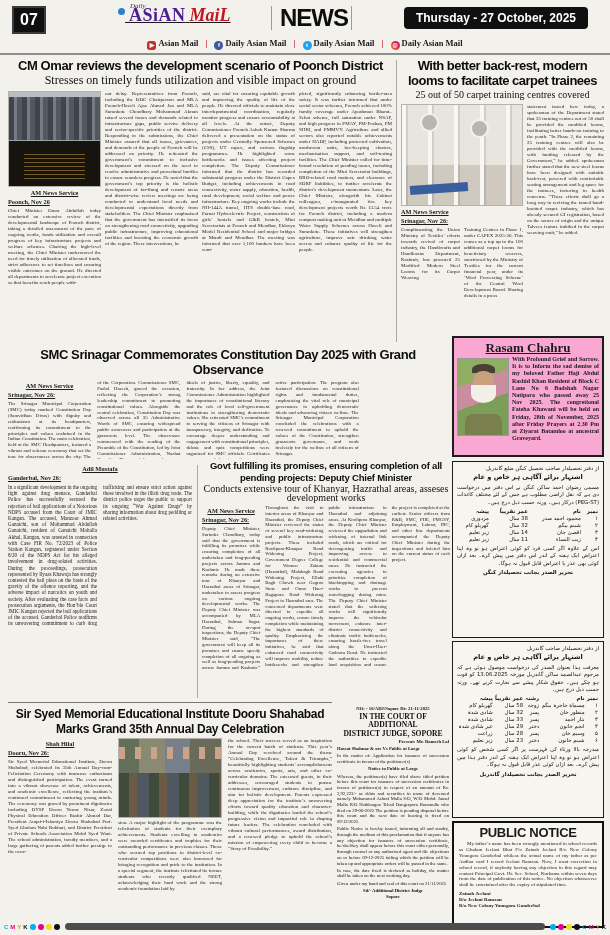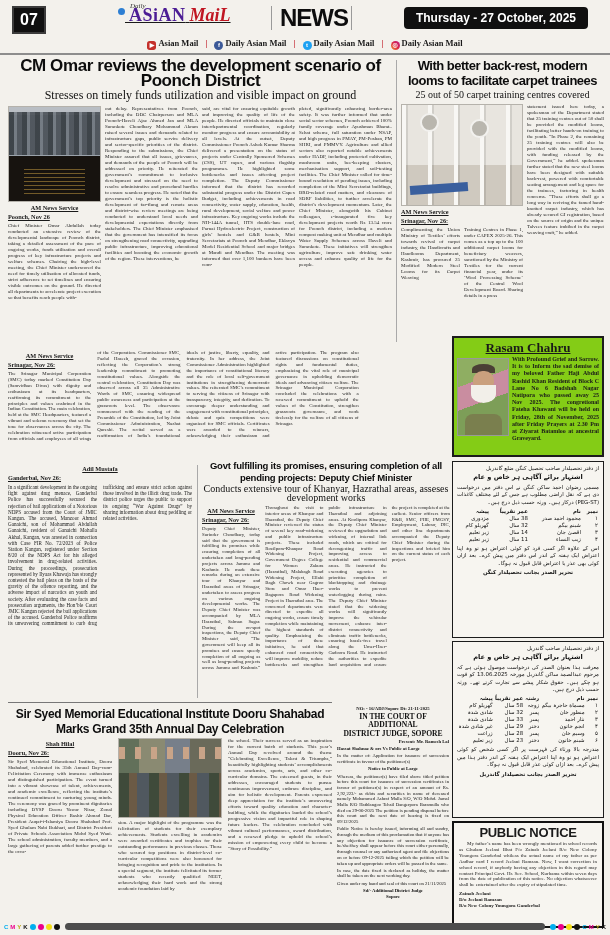--- a/index.html
+++ b/index.html
@@ -27,21 +27,21 @@
   .rule1{position:absolute;top:53px;left:0;width:610px;height:2px;background:#8d8d8d;}
   
   .hl{font-family:"Liberation Sans",sans-serif;font-weight:800;color:#0d0d0d;text-align:center;}
   .subhead{text-align:center;color:#111;}
   .byl{font:bold 6.3px "Liberation Serif",serif;text-decoration:underline;text-align:center;margin:2px 0;}
   .datel{font:bold 6.3px "Liberation Serif",serif;text-decoration:underline;text-align:left;margin:2px 0 3px 0;}
   .btxt{font-size:5px;line-height:6px;text-align:justify;color:#222;}
   .photo{position:relative;overflow:hidden;border:1px solid #b5b2ab;}
   
   .art-poonch{position:absolute;left:8px;top:58px;width:385px;height:286px;overflow:hidden;}
-  .hl1{font-size:17px;letter-spacing:-.4px;line-height:15px;}
+  .hl1{font-size:13px;letter-spacing:-.4px;line-height:15px;}
   .sub1{font-size:12px;line-height:15px;}
   .poonch-body{display:flex;gap:4px;margin-top:3px;}
   .pcol{width:93px;}
   .photo-poonch{height:94px;background:linear-gradient(180deg,#b9bec4 0 8%,#9aa2aa 8% 52%,#17130f 52% 100%);}
   .pp-people{position:absolute;top:5%;left:0;right:0;height:46%;
              background:repeating-linear-gradient(90deg,#2e3439 0 5px,#6e757d 5px 8px,#454b52 8px 13px);opacity:.85;}
   .pp-gold{position:absolute;bottom:7%;left:16%;right:16%;height:30%;
            background:repeating-linear-gradient(180deg,transparent 0 3px,#8a6d2f 3px 4px);opacity:.8;}
   
   .vdiv{position:absolute;width:1px;background:#a9a9a9;}
@@ -57,21 +57,21 @@
   .pc-fabric{position:absolute;bottom:12px;left:8px;width:58px;height:9px;background:#3a5f9e;transform:rotate(-4deg);}
   .carpet-cols{display:flex;gap:4px;}
   .ccol{width:59px;}
   
   .art-smc{position:absolute;left:8px;top:347px;width:440px;height:112px;overflow:hidden;}
   .hl3{font-size:13px;letter-spacing:-.4px;line-height:15px;}
   .smc-body{margin-top:3px;height:92px;column-count:5;column-gap:6px;column-fill:auto;
             font-size:4.9px;line-height:5.9px;text-align:justify;color:#222;}
   
   .rasam{position:absolute;left:452px;top:336px;width:152px;height:121px;border:2px solid #1c1c1c;
-         background:#84cc16;padding:2px 3px;box-sizing:border-box;overflow:hidden;}
+         background:#f9a8d4;padding:2px 3px;box-sizing:border-box;overflow:hidden;}
   .rasam-title{font:bold 13px "Liberation Serif",serif;text-align:center;text-decoration:underline;}
   .rasam-photo{float:left;width:50px;height:76px;margin:2px 3px 1px 0;border:1px solid #999;position:relative;overflow:hidden;
                background:linear-gradient(160deg,#8fae62 0 30%,#c98da0 30% 55%,#7d9e58 55% 100%);}
   .rp-cap{position:absolute;top:6%;left:27%;width:46%;height:13%;background:#4a3f35;border-radius:50% 50% 0 0;}
   .rp-face{position:absolute;top:16%;left:29%;width:42%;height:28%;background:#caa07e;border-radius:45%;}
   .rp-beard{position:absolute;top:34%;left:25%;width:50%;height:24%;background:#f2efe9;border-radius:0 0 50% 50%;}
   .rp-vest{position:absolute;bottom:0;left:13%;width:74%;height:28%;background:#7a7f4e;border-radius:8px 8px 0 0;}
   .rasam-text{font:bold 6px/7.2px "Liberation Serif",serif;text-align:justify;}
   
   .ubox{position:absolute;left:452px;width:152px;border:1.5px solid #1c1c1c;background:#f7f5f0;
@@ -208,20 +208,21 @@
         <div class="carpet-cols">
           <div class="ccol btxt">Complimenting the Union Ministry of Textiles’ efforts towards revival of carpet industry, the Handicrafts and Handlooms Department, Kashmir, has procured 25 Modified Modern Steel Looms for its Carpet Weaving</div>
           <div class="ccol btxt">Training Centres in Phase 1, under CAPEX 2025-26. This comes as a top up to the 100 additional carpet looms for beneficiary weavers, sanctioned by the Ministry of Textiles for the current financial year, under its ‘Wool Processing Scheme’ of the Central Wool Development Board. Sharing details in a press</div>
         </div>
       </div>
       <div class="carpet-right btxt">statement issued here today, a spokesman of the Department stated that 25 training centres out of 50 shall be provided the modified looms, facilitating better hands-on training to the youth. “In Phase 2, the remaining 25 training centres will also be provided with the modified looms, with funding released by the Government,” he added. spokesman further stated that the new steel looms have been designed with suitable back-rest, powered with comfortable seating arrangement and leg space for the trainees, factoring in health concerns. “These efforts shall go a long way in reviving the famed hand-knotted carpet industry, which has already secured GI registration, based on the source of origin and the unique Talvees feature imbibed in the carpet weaving craft,” he added.</div>
     </div>
   </div>
 
   <div class="art-smc">
+    <div class="hl hl3">SMC Srinagar Commemorates Constitution Day 2025 with Grand Observance</div>
     <div class="smc-body">
       <div class="byl">AM News Service</div>
       <div class="datel">Srinagar, Nov 26:</div>
       <div>The Srinagar Municipal Corporation (SMC) today marked Constitution Day (Samvidhan Divas) with dignity and enthusiasm at its headquarters, reaffirming its commitment to the principles and values enshrined in the Indian Constitution. The main celebration, held at the SMC Headquarters, featured a vibrant and solemn ceremony that set the tone for observances across the city. The celebration witnessed active participation from officials and employees of all wings of the Corporation. Commissioner SMC, Fazlul Haseeb, graced the occasion, reflecting the Corporation’s strong leadership commitment to promoting constitutional values. Alongside the central celebration, Constitution Day was observed across all 35 Administrative Wards of SMC, ensuring widespread public awareness and participation at the grassroots level. The observance commenced with the reading of the Preamble of the Constitution, led by Joint Commissioner Administration, Nazhat Qureshi. The recital served as a reaffirmation of India’s foundational ideals of justice, liberty, equality, and fraternity. In her address, the Joint Commissioner Administration highlighted the importance of constitutional literacy and the role of local self-government institutions in strengthening democratic values. She reiterated SMC’s commitment to serving the citizens of Srinagar with transparency, integrity, and dedication. To encourage deeper understanding and engagement with constitutional principles, debate and quiz competitions were organized for SMC officials. Certificates were awarded to the winners, acknowledging their enthusiasm and active participation. The program also featured discussions on constitutional rights and fundamental duties, emphasizing the vital role of municipal governance in upholding democratic ideals and advancing citizen welfare. The Srinagar Municipal Corporation concluded the celebrations with a renewed commitment to uphold the values of the Constitution, strengthen grassroots governance, and work tirelessly for the welfare of all citizens of Srinagar.</div>
     </div>
   </div>
 
   <div class="rasam">
     <div class="rasam-title">Rasam Chahru</div>
     <div class="rasam-photo">

